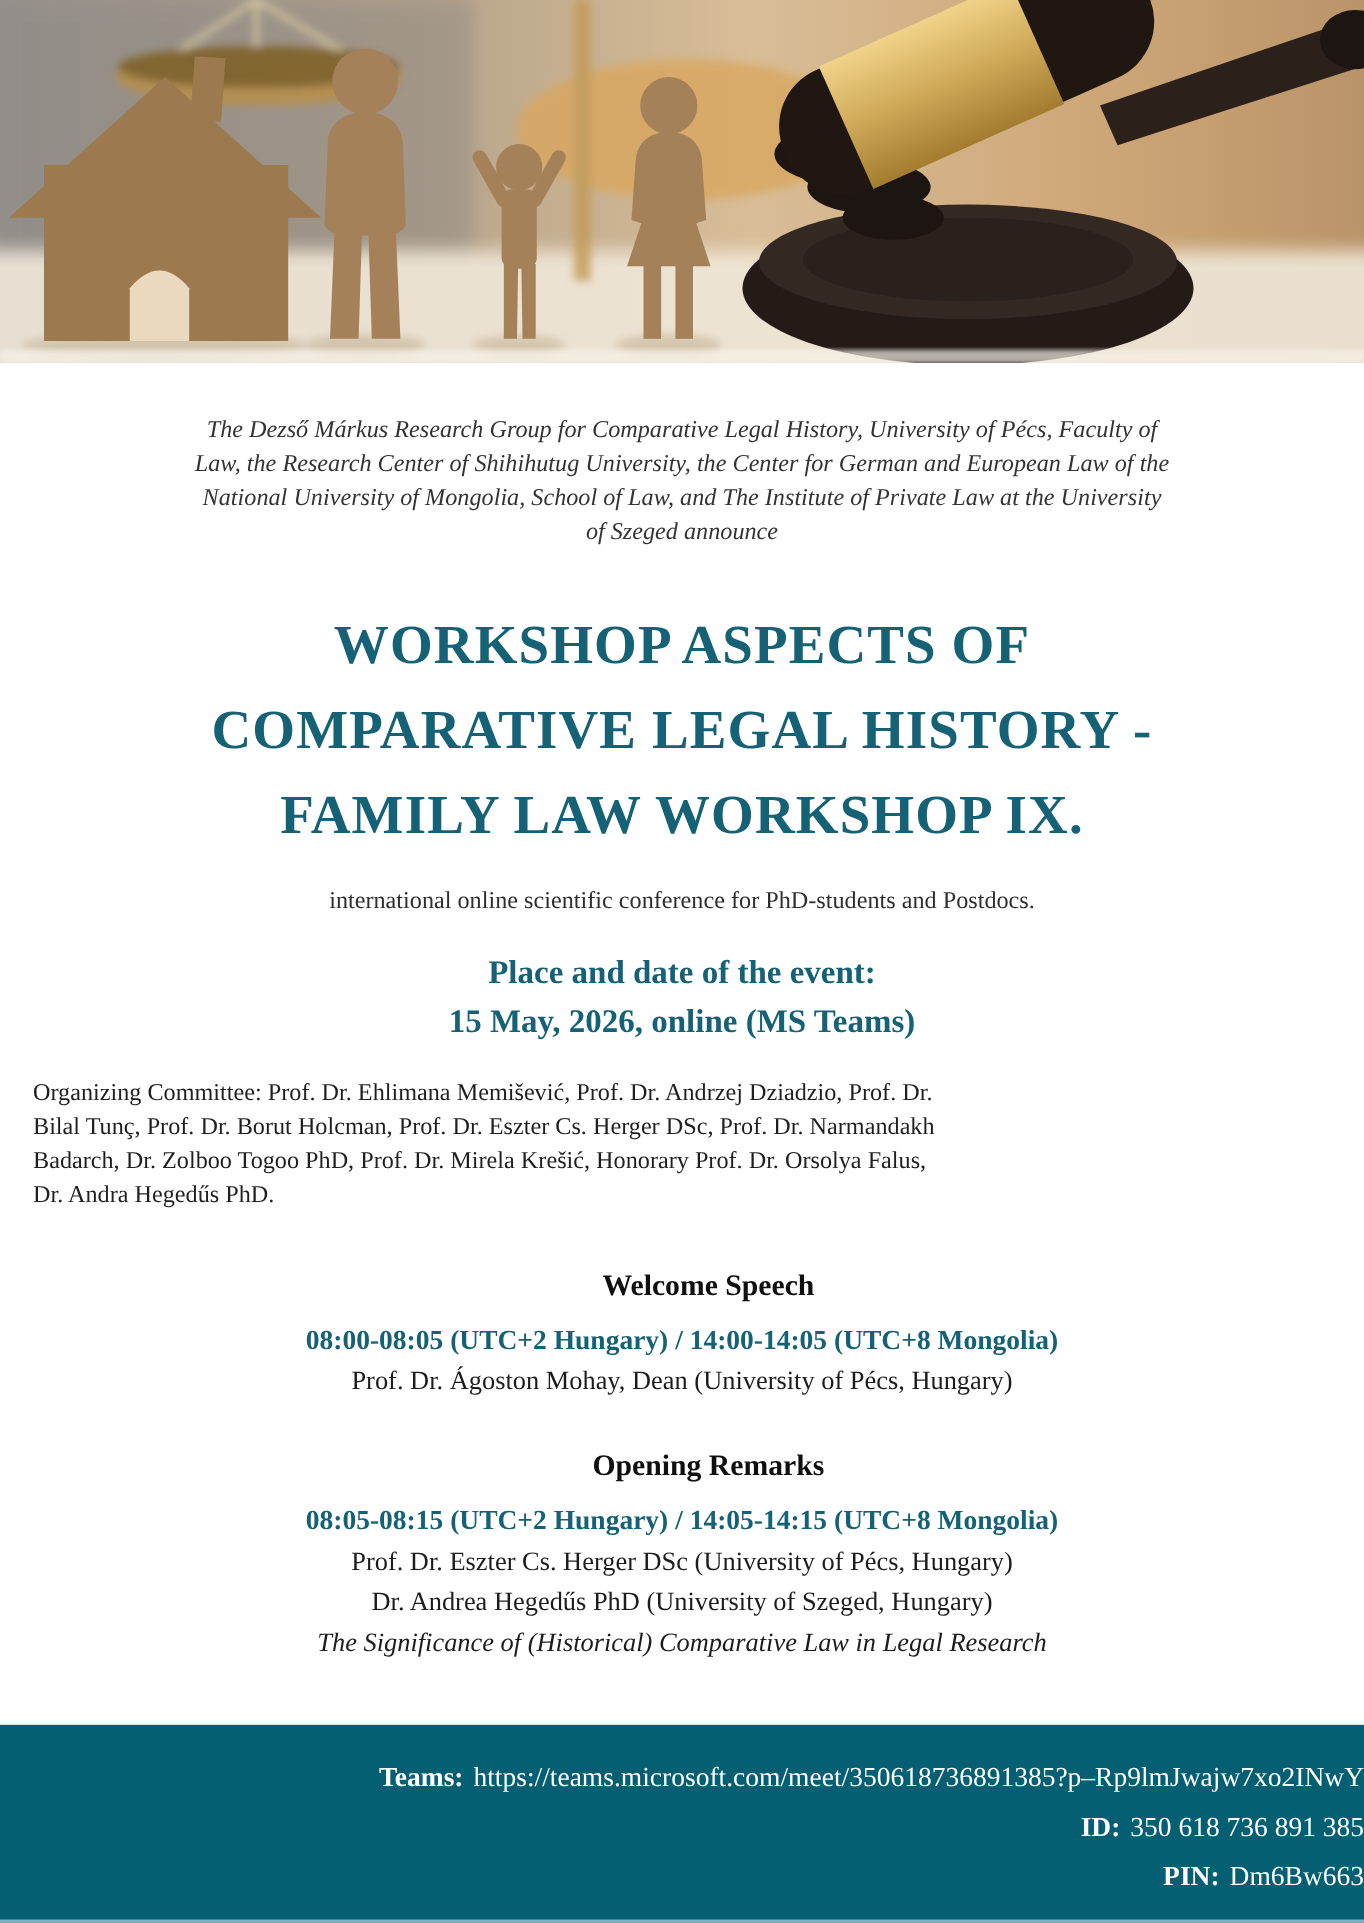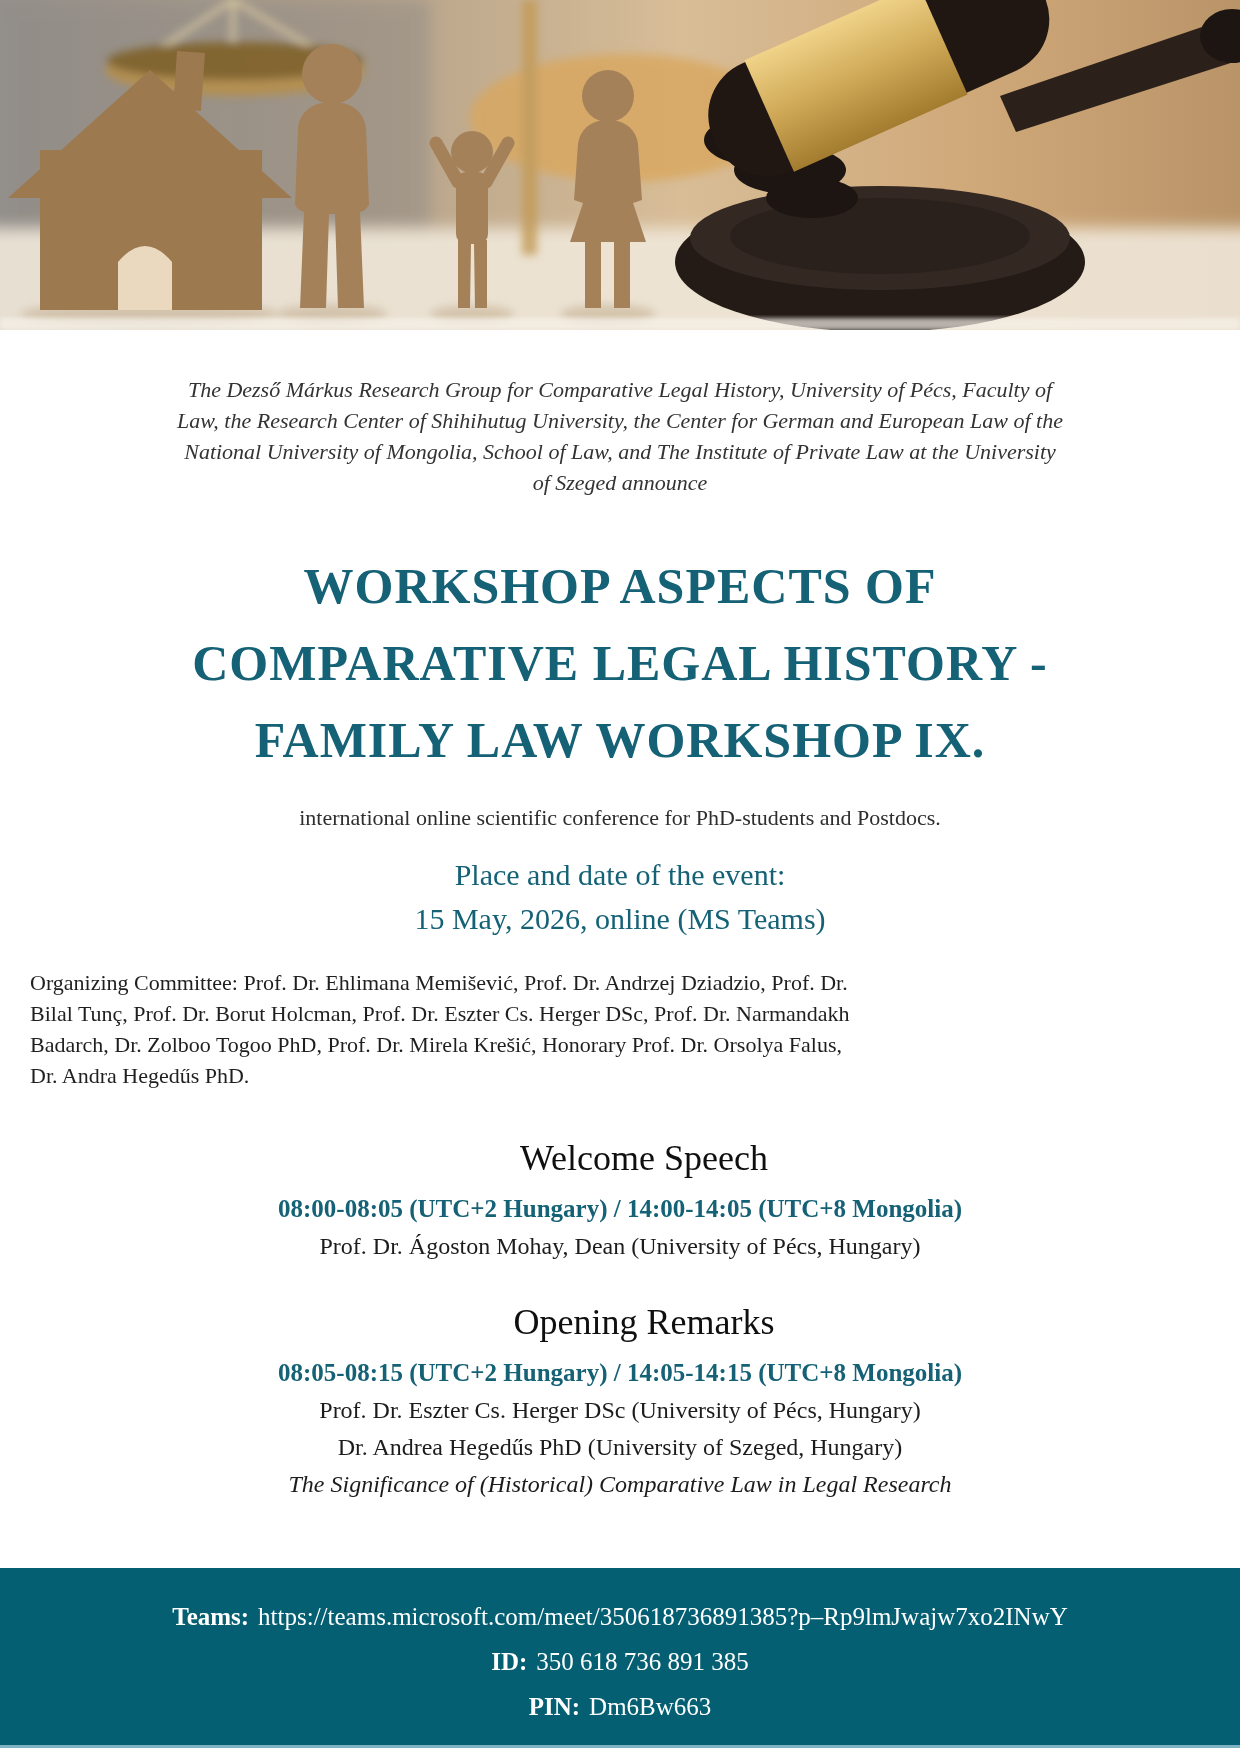--- a/index.html
+++ b/index.html
@@ -8,31 +8,31 @@
     font-family:"Liberation Serif","DejaVu Serif",serif;
     color:#2b2b2b;display:flex;flex-direction:column;overflow:hidden;
   }
   .hero{height:330px;width:1240px;flex:none;}
   .hero svg{display:block;}
   .announce{margin:44px 40px 6px;text-align:center;font-size:22px;line-height:31px;color:#333333;font-style:italic;}
   .line{display:block;}
   .title{margin:44px 20px 0;text-align:center;color:#156176;font-weight:700;
          font-size:50px;line-height:77px;letter-spacing:1px;}
   .subtitle{margin:26px 40px 0;text-align:center;font-size:22px;color:#2e2e2e;}
-  .place{margin-top:22px;text-align:center;color:#156176;font-weight:400;
+  .place{margin-top:32px;text-align:center;color:#156176;font-weight:700;
          font-size:30px;line-height:44px;}
   .committee{margin:26px 30px 0;font-size:22px;line-height:31px;color:#1f1f1f;}
   .session{text-align:center;}
-  .session h2{margin:44px 0 0;font-size:36px;line-height:47px;color:#0f0f0f;font-weight:400;padding-left:48px;}
+  .session h2{margin:44px 0 0;font-size:27px;line-height:47px;color:#0f0f0f;font-weight:700;padding-left:48px;}
   .session .h2-b{margin-top:36px;}
   .time{margin-top:10px;font-size:25px;line-height:34px;font-weight:700;color:#156176;}
   .speaker{margin-top:4px;font-size:24px;line-height:33px;color:#1c1c1c;}
   .topic{font-style:italic;text-align:center;}
   .footer{
-    margin-top:auto;flex:none;background:#045F72;color:#ffffff;text-align:center;
+    margin-top:auto;flex:none;background:#045F72;color:#ffffff;text-align:right;
     font-size:25px;line-height:45px;height:180px;box-sizing:border-box;
     padding-top:26px;border-bottom:3px solid #7db3c0;
   }
   .f-label{font-weight:700;margin-right:9px;}
 </style>
 </head>
 <body>
 
 <div class="hero">
   <svg width="1240" height="330" viewBox="0 0 1240 330" preserveAspectRatio="none">

